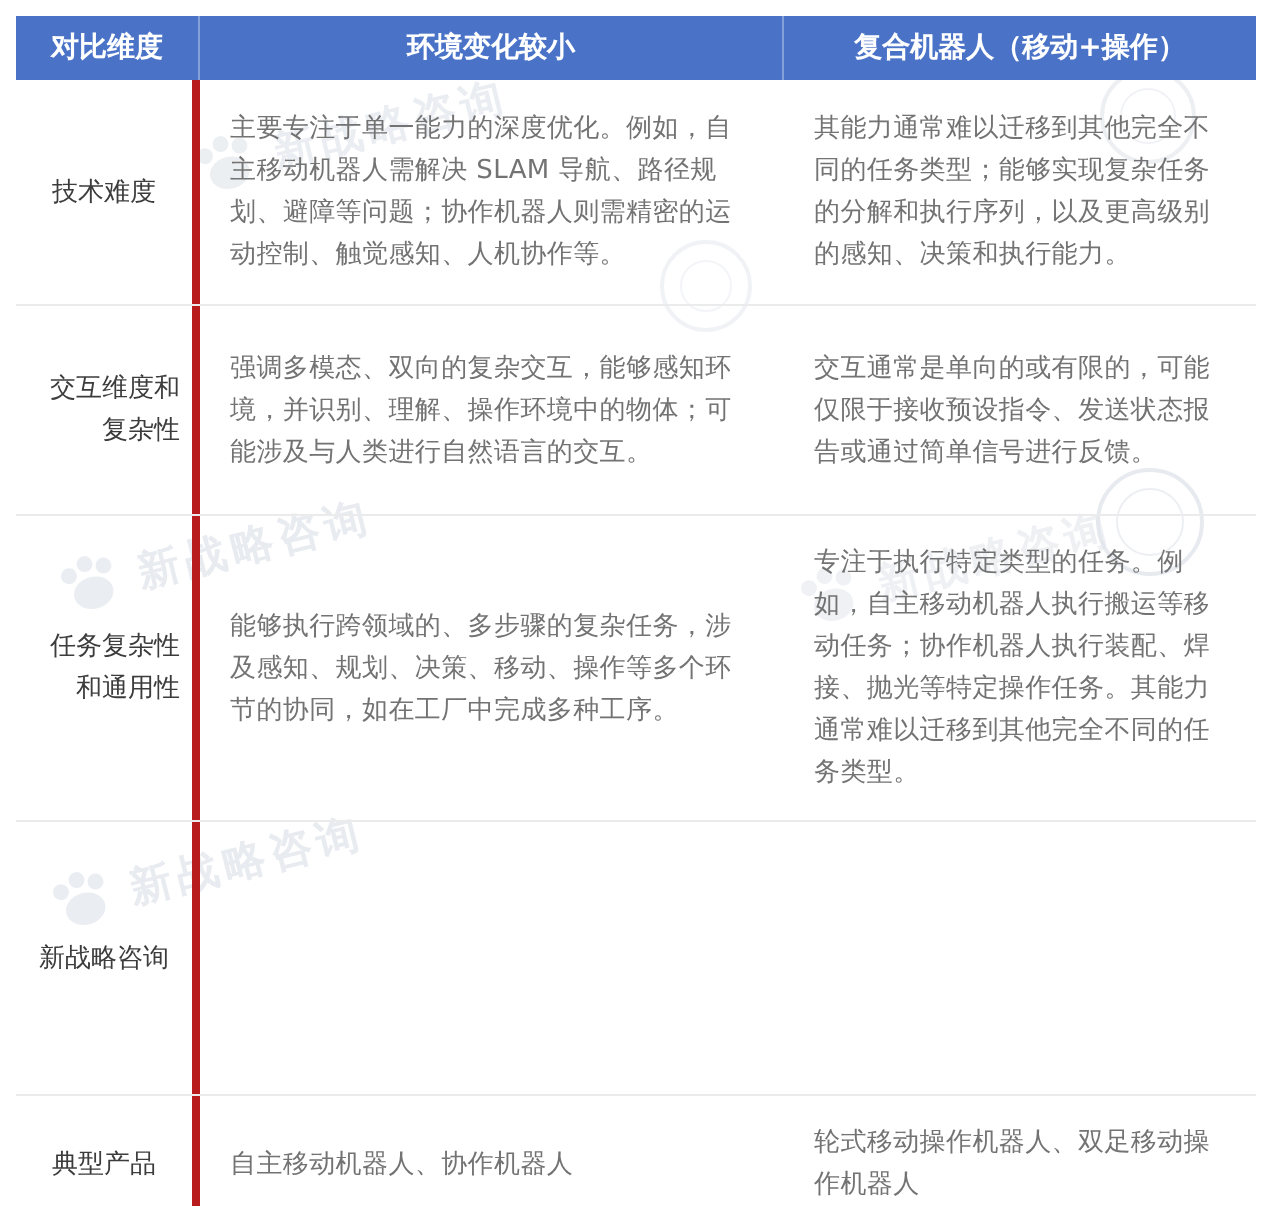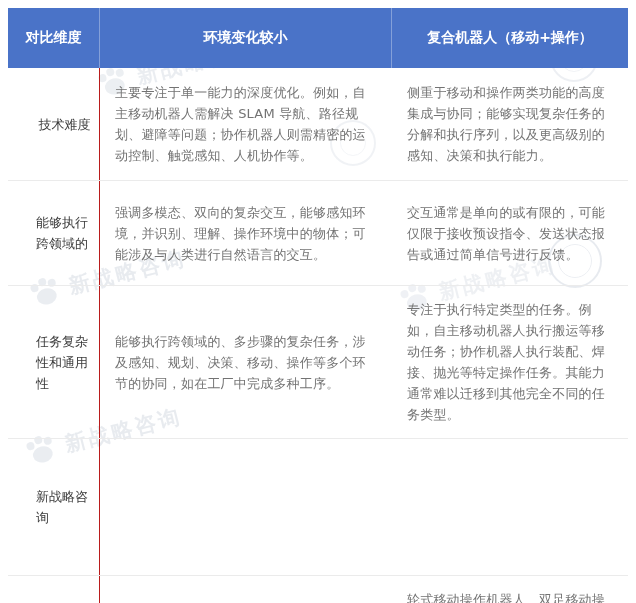--- a/index.html
+++ b/index.html
@@ -8,44 +8,43 @@
     background:#ffffff;
     font-family:"DejaVu Sans","Liberation Sans",sans-serif;
     position:relative;
     overflow:hidden;
   }
   .table-wrap { position:absolute; left:8px; top:8px; width:620px; z-index:2; }
   .grid-row { display:grid; grid-template-columns:92px 292px 236px; }
   .header-row {
     background:#4a73c8;
     color:#ffffff;
-    height:60px;
+    height:32px;
     font-size:14px;
     font-weight:bold;
   }
   .header-row > div {
     display:flex; align-items:center; justify-content:center;
     border-right:1px solid rgba(255,255,255,0.32);
     text-align:center;
   }
   .header-row > div:last-child { border-right:none; }
   .body-row { border-bottom:1px solid #ebebeb; background:transparent; }
   .body-row.last { border-bottom:2px solid #b7c4d9; }
   .r1 { min-height:113px; }
   .r2 { min-height:105px; }
   .r3 { min-height:125px; }
   .r4 { min-height:137px; }
   .r5 { min-height:58px; }
   .cell-dim {
     display:flex; align-items:center; justify-content:center;
-    text-align:left;
+    text-align:right;
     font-size:13px; color:#3c3c3c; line-height:21px;
-    border-right:1px solid #b91c1c;
+    border-right:4px solid #b91c1c;
     padding:0 6px;
-    margin-left:22px;
   }
   .cell-text {
     display:flex; align-items:center;
     font-size:13px; color:#737373; line-height:21px;
     padding:13px 14px 13px 15px;
     letter-spacing:0.2px;
   }
   
   .wm { position:absolute; z-index:1; pointer-events:none; }
   .wm-unit { display:flex; align-items:center; gap:6px; transform:rotate(-14deg); }
@@ -128,25 +127,25 @@
 
   <div class="grid-row header-row">
     <div>对比维度</div>
     <div>环境变化较小</div>
     <div>复合机器人（移动+操作）</div>
   </div>
 
   <div class="grid-row body-row r1">
     <div class="cell-dim">技术难度</div>
     <div class="cell-text">主要专注于单一能力的深度优化。例如，自主移动机器人需解决 SLAM 导航、路径规划、避障等问题；协作机器人则需精密的运动控制、触觉感知、人机协作等。</div>
-    <div class="cell-text">侧重于移动和操作两类功能的高度集成与协同；能够实现复杂任务的分解和执行序列，以及更高级别的感知、决策和执行能力。</div>
+    <div class="cell-text">其能力通常难以迁移到其他完全不同的任务类型；能够实现复杂任务的分解和执行序列，以及更高级别的感知、决策和执行能力。</div>
   </div>
 
   <div class="grid-row body-row r2">
-    <div class="cell-dim">能够执行跨领域的</div>
+    <div class="cell-dim">交互维度和复杂性</div>
     <div class="cell-text">强调多模态、双向的复杂交互，能够感知环境，并识别、理解、操作环境中的物体；可能涉及与人类进行自然语言的交互。</div>
     <div class="cell-text">交互通常是单向的或有限的，可能仅限于接收预设指令、发送状态报告或通过简单信号进行反馈。</div>
   </div>
 
   <div class="grid-row body-row r3">
     <div class="cell-dim">任务复杂性和通用性</div>
     <div class="cell-text">能够执行跨领域的、多步骤的复杂任务，涉及感知、规划、决策、移动、操作等多个环节的协同，如在工厂中完成多种工序。</div>
     <div class="cell-text">专注于执行特定类型的任务。例如，自主移动机器人执行搬运等移动任务；协作机器人执行装配、焊接、抛光等特定操作任务。其能力通常难以迁移到其他完全不同的任务类型。</div>
   </div>
 

